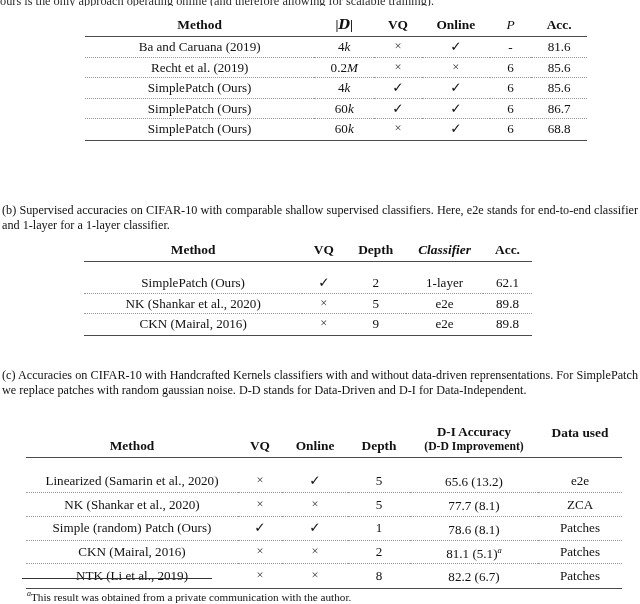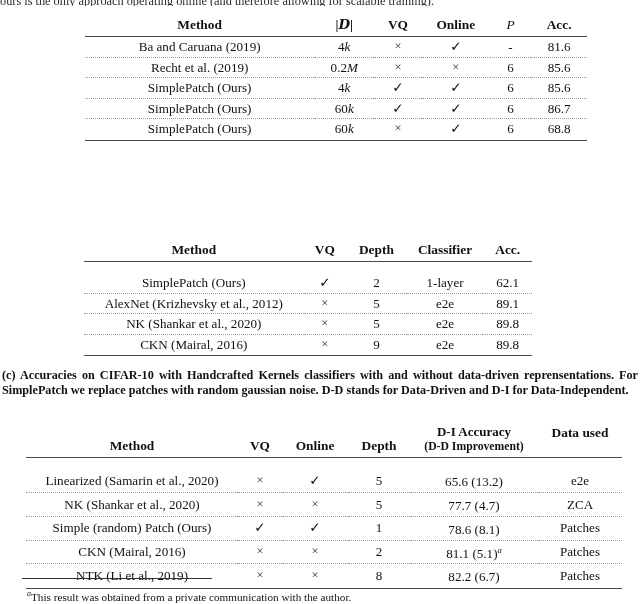--- a/index.html
+++ b/index.html
@@ -100,21 +100,21 @@
   .tA .w-vq       { width: 46px; }
   .tA .w-online   { width: 66px; }
   .tA .w-p        { width: 40px; }
   .tA .w-acc      { width: 54px; }
 
   
   .tB { width: 448px; }
   .tB .w-method   { width: 222px; }
   .tB .w-vq       { width: 44px; }
   .tB .w-depth    { width: 62px; }
-  .tB .w-clf      { width: 78px; }
+  .tB .w-clf      { width: 78px; font-style: italic; }
   .tB .w-acc      { width: 50px; }
 
   
   .tC { width: 596px; }
   .tC .w-method   { width: 212px; }
   .tC .w-vq       { width: 44px; }
   .tC .w-online   { width: 66px; }
   .tC .w-depth    { width: 62px; }
   .tC .w-di       { width: 128px; }
   .tC .w-data     { width: 84px; }
@@ -208,20 +208,21 @@
           <td class="c-num"><span>60</span><span class="mathit">k</span></td>
           <td class="c-num mark cross">×</td>
           <td class="c-num mark check">✓</td>
           <td class="c-num">6</td>
           <td class="c-num b">68.8</td>
         </tr>
       </tbody>
     </table>
   </div>
 
+  <div class="caption" style="top:203px;">(b) Supervised accuracies on CIFAR-10 with comparable shallow supervised classifiers. Here, e2e stands for end-to-end classifier and 1-layer for a 1-layer classifier.</div>
 
   <div class="tbl-wrap" style="left:84px; top:242px;">
     <table class="booktabs tB">
       <thead>
         <tr class="rule-top">
           <th class="w-method c-method">Method</th>
           <th class="w-vq c-num">VQ</th>
           <th class="w-depth c-num">Depth</th>
           <th class="w-clf c-num">Classifier</th>
           <th class="w-acc c-num">Acc.</th>
@@ -229,45 +230,38 @@
       </thead>
       <tbody>
         <tr class="first-body">
           <td class="c-method">SimplePatch (Ours)</td>
           <td class="c-num mark check">✓</td>
           <td class="c-num">2</td>
           <td class="c-num">1-layer</td>
           <td class="c-num">62.1</td>
         </tr>
         <tr>
-          <td class="c-method">AlexNet (Krizhevsky et al., 2012)</td>
-          <td class="c-num mark cross">×</td>
-          <td class="c-num">5</td>
-          <td class="c-num">e2e</td>
-          <td class="c-num">89.1</td>
-        </tr>
-        <tr>
           <td class="c-method">NK (Shankar et al., 2020)</td>
           <td class="c-num mark cross">×</td>
           <td class="c-num">5</td>
           <td class="c-num">e2e</td>
           <td class="c-num">89.8</td>
         </tr>
         <tr class="last-body">
           <td class="c-method">CKN (Mairal, 2016)</td>
           <td class="c-num mark cross">×</td>
           <td class="c-num">9</td>
           <td class="c-num">e2e</td>
           <td class="c-num">89.8</td>
         </tr>
       </tbody>
     </table>
   </div>
 
-  <div class="caption" style="top:368px;font-weight:bold;">(c) Accuracies on CIFAR-10 with Handcrafted Kernels classifiers with and without data-driven reprensentations. For SimplePatch we replace patches with random gaussian noise. D-D stands for Data-Driven and D-I for Data-Independent.</div>
+  <div class="caption" style="top:368px;">(c) Accuracies on CIFAR-10 with Handcrafted Kernels classifiers with and without data-driven reprensentations. For SimplePatch we replace patches with random gaussian noise. D-D stands for Data-Driven and D-I for Data-Independent.</div>
 
   <div class="tbl-wrap" style="left:26px; top:424px;">
     <table class="booktabs tC">
       <thead>
         <tr class="rule-top">
           <th class="w-method c-method">Method</th>
           <th class="w-vq c-num">VQ</th>
           <th class="w-online c-num">Online</th>
           <th class="w-depth c-num">Depth</th>
           <th class="w-di c-num sub-line">
@@ -284,21 +278,21 @@
           <td class="c-num mark check">✓</td>
           <td class="c-num">5</td>
           <td class="c-num"><span>65.6 (13.2)</span><span class="sup"></span></td>
           <td class="c-num">e2e</td>
         </tr>
         <tr>
           <td class="c-method">NK (Shankar et al., 2020)</td>
           <td class="c-num mark cross">×</td>
           <td class="c-num mark cross">×</td>
           <td class="c-num">5</td>
-          <td class="c-num"><span>77.7 (4.7)</span><span class="sup"></span></td>
+          <td class="c-num"><span>77.7 (8.1)</span><span class="sup"></span></td>
           <td class="c-num">ZCA</td>
         </tr>
         <tr>
           <td class="c-method">Simple (random) Patch (Ours)</td>
           <td class="c-num mark check">✓</td>
           <td class="c-num mark check">✓</td>
           <td class="c-num">1</td>
           <td class="c-num"><span>78.6 (8.1)</span><span class="sup"></span></td>
           <td class="c-num">Patches</td>
         </tr>

